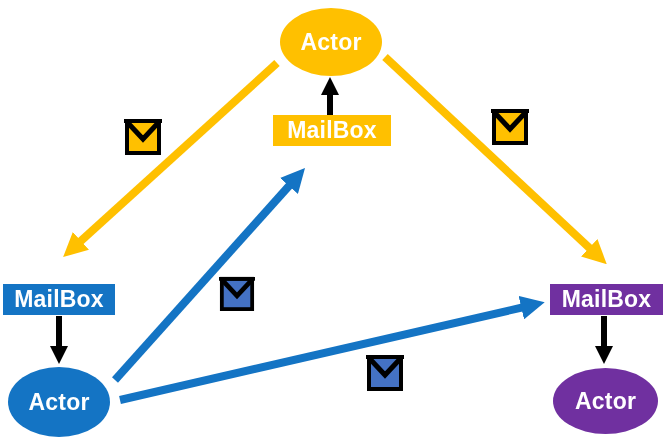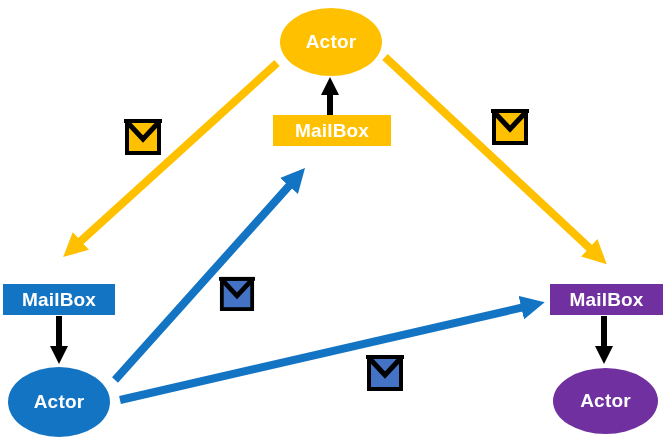--- a/index.html
+++ b/index.html
@@ -22,21 +22,21 @@
     width: 666px;
     height: 443px;
   }
   .node {
     position: absolute;
     display: flex;
     align-items: center;
     justify-content: center;
     color: #ffffff;
     font-weight: bold;
-    font-size: 19px;
+    font-size: 23px;
     letter-spacing: 0.2px;
     user-select: none;
   }
   .ellipse { border-radius: 50%; }
   .gold   { background: #FFC000; }
   .blue   { background: #1474C4; }
   .purple { background: #7030A0; }
 
   .node-actor-top     { left: 280px; top: 8px;   width: 102px; height: 68px; }
   .node-mailbox-top   { left: 273px; top: 115px; width: 118px; height: 31px; }

